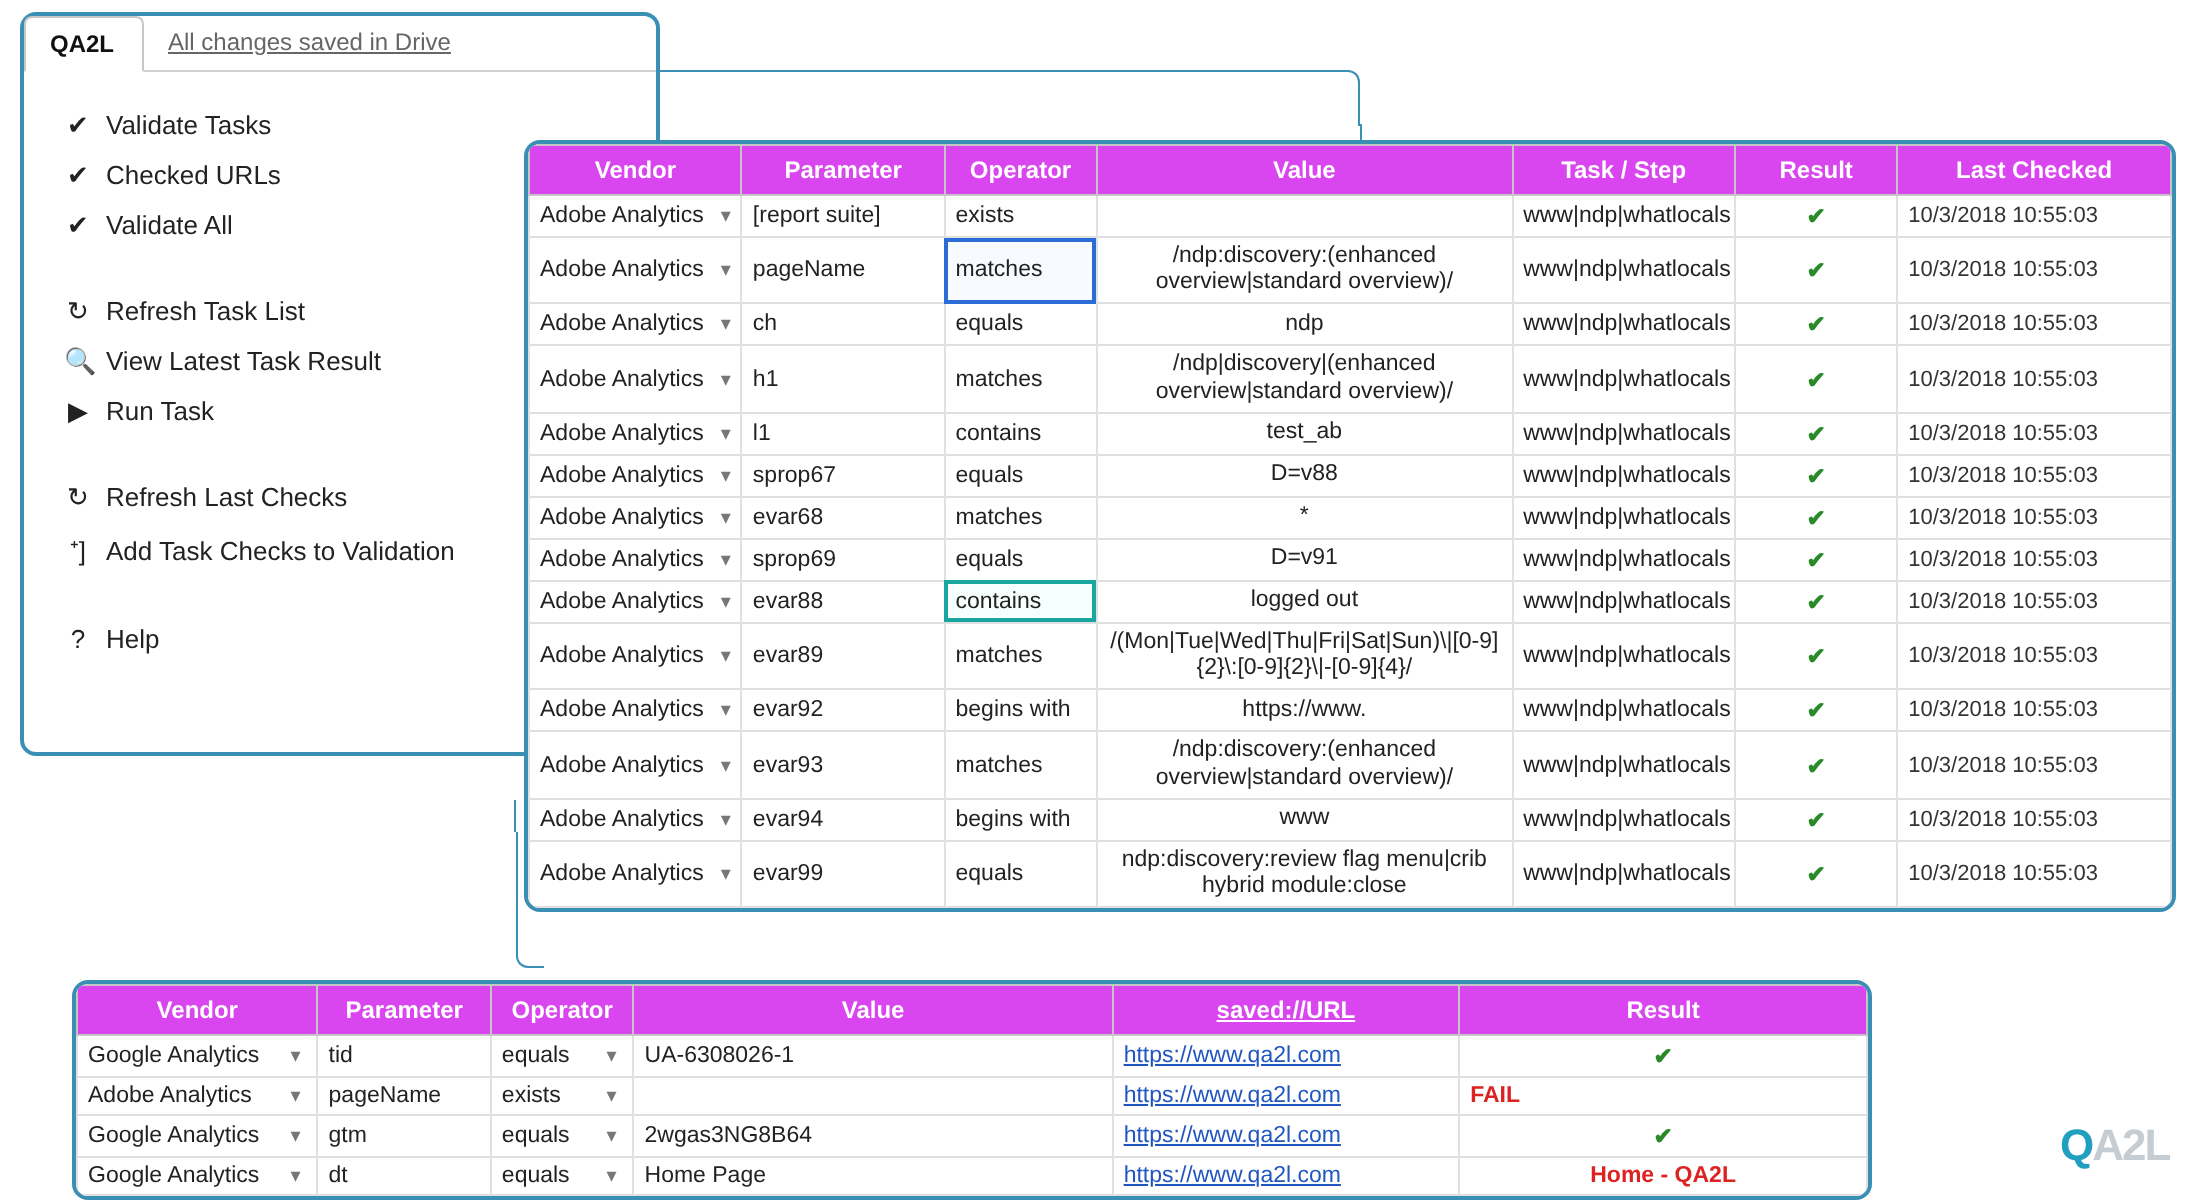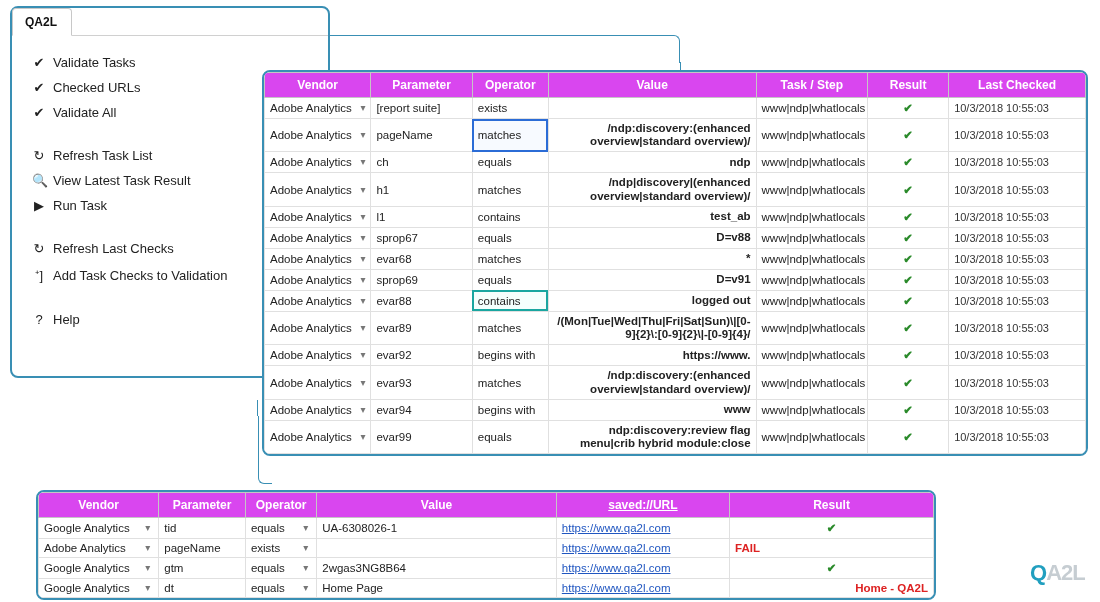--- a/index.html
+++ b/index.html
@@ -90,21 +90,21 @@
   }
   table.dg td {
     border: 1px solid #e0e0e0;
     padding: 3px 5px;
     font-size: 11.5px;
     vertical-align: middle;
     white-space: nowrap;
     overflow: hidden;
     text-overflow: clip;
   }
-  table.dg td.value { text-align: right; white-space: normal; line-height: 1.15; font-weight: bold; }
+  table.dg td.value { text-align: center; white-space: normal; line-height: 1.15; }
   table.dg td.task { text-align: right; }
   table.dg td.result { text-align: center; color: #2a8a2a; font-weight: bold; }
   table.dg td.date { text-align: left; color: #333; font-size: 11px; }
   table.dg td.vendor { padding-right: 2px; }
   .dd-caret {
     float: right;
     color: #777;
     font-size: 10px;
     padding-right: 3px;
   }
@@ -168,20 +168,21 @@
 <body>
 
 <div class="conn1"></div>
 <div class="conn1v"></div>
 <div class="conn2"></div>
 <div class="conn2v"></div>
 
 <div class="menu-panel">
   <div class="menu-tabs">
     <div class="menu-tab active">QA2L</div>
+    <div class="menu-tab saved">All changes saved in Drive</div>
   </div>
   <div class="menu-body" id="menu-body">
       <div class="menu-group">
         <div class="menu-item">
           <span class="menu-icon">✔</span>
           <span>Validate Tasks</span>
         </div>
         <div class="menu-item">
           <span class="menu-icon">✔</span>
           <span>Checked URLs</span>
@@ -421,21 +422,21 @@
           <td>2wgas3NG8B64</td>
           <td><a href="#">https://www.qa2l.com</a></td>
           <td style="text-align: center;"><span style="color:#2a8a2a;font-weight:bold">✔</span></td>
         </tr>
         <tr>
           <td><span>Google Analytics</span><span class="dd-caret">▾</span></td>
           <td>dt</td>
           <td><span>equals</span><span class="dd-caret">▾</span></td>
           <td>Home Page</td>
           <td><a href="#">https://www.qa2l.com</a></td>
-          <td style="text-align: right;"><span class="result-fail">Home - QA2L</span></td>
+          <td style="text-align: center;"><span class="result-fail">Home - QA2L</span></td>
         </tr>
       </tbody>
   </table>
 </div>
 
 <div class="logo">
   <span class="q">Q</span><span>A2L</span>
 </div>
 
 </body></html>

